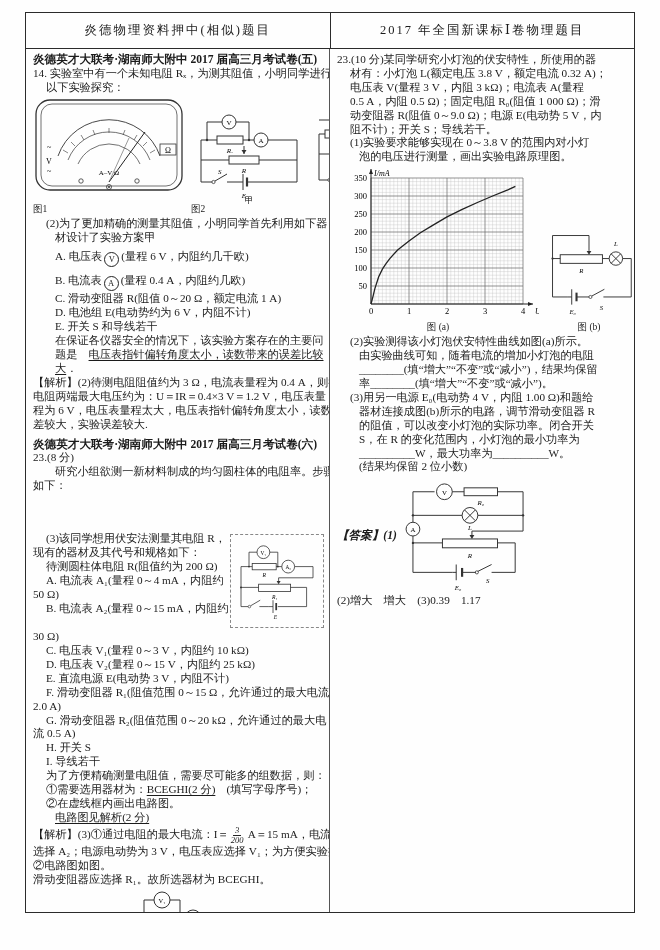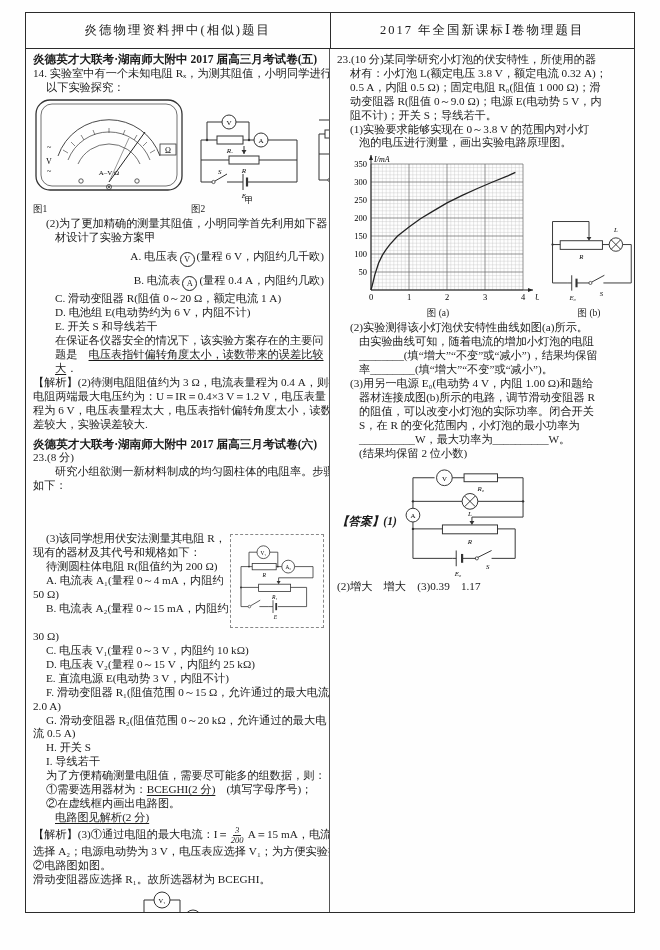--- a/index.html
+++ b/index.html
@@ -16,21 +16,21 @@
        line-height:13.9px;overflow:hidden;}
   .col.l{border-right:1.2px solid #555;}
   .t{white-space:nowrap;}
   .bold{font-weight:bold;font-size:11.6px;}
   .i1{padding-left:13px;}
   .i2{padding-left:22px;}
   .u{text-decoration:underline;text-underline-offset:2px;}
   .circ{display:inline-flex;align-items:center;justify-content:center;width:13px;height:13px;
         border:1px solid #222;border-radius:50%;font-size:8.5px;line-height:1;
         vertical-align:-2px;margin:0 2px;}
-  .optAB{line-height:24px;text-align:right;}
+  .optAB{line-height:24px;}
   .figrow1{display:flex;align-items:flex-end;gap:6px;margin:3px 0 2px 0;}
   .cap{text-align:left;font-size:9.5px;line-height:11px;}
   .sec3{overflow:hidden;margin-top:39px;}
   .dashedbox{float:right;width:92px;height:92px;border:1px dashed #888;
              display:flex;align-items:center;justify-content:center;margin:2px 0 2px 3px;}
   .frac{display:inline-flex;flex-direction:column;align-items:center;vertical-align:middle;
         font-size:8.5px;line-height:9px;margin:0 2px;font-style:italic;}
   .frac .num{border-bottom:1px solid #222;padding:0 2px;}
   .centerfig{text-align:center;margin-top:2px;}
   .figrow2{display:flex;align-items:flex-end;gap:2px;margin:2px 0 2px 0;}
@@ -251,20 +251,21 @@
         <text x="38" y="15" text-anchor="middle" font-size="6.5">V₁</text>
         <text x="52" y="71" text-anchor="middle" font-size="7" font-style="italic">R₁</text>
         <text x="53" y="95" text-anchor="middle" font-size="7" font-style="italic">E</text>
       </svg>
     </div>
    </div>
 
    <div class="col">
     <div class="t">23.(10 分)某同学研究小灯泡的伏安特性，所使用的器</div>
     <div class="t i1">材有：小灯泡 L(额定电压 3.8 V，额定电流 0.32 A)；</div>
+    <div class="t i1">电压表 V(量程 3 V，内阻 3 kΩ)；电流表 A(量程</div>
     <div class="t i1">0.5 A，内阻 0.5 Ω)；固定电阻 R₀(阻值 1 000 Ω)；滑</div>
     <div class="t i1">动变阻器 R(阻值 0～9.0 Ω)；电源 E(电动势 5 V，内</div>
     <div class="t i1">阻不计)；开关 S；导线若干。</div>
     <div class="t i1">(1)实验要求能够实现在 0～3.8 V 的范围内对小灯</div>
     <div class="t i2">泡的电压进行测量，画出实验电路原理图。</div>
 
     <div class="figrow2">
       <div class="chartblock">
         <svg id="iv-chart" width="202" height="156" viewBox="0 0 202 156">
                 <path d="M37.8,12V138M41.6,12V138M45.4,12V138M49.2,12V138M53.0,12V138M56.8,12V138M60.6,12V138M64.4,12V138M68.2,12V138M75.8,12V138M79.6,12V138M83.4,12V138M87.2,12V138M91.0,12V138M94.8,12V138M98.6,12V138M102.4,12V138M106.2,12V138M113.8,12V138M117.6,12V138M121.4,12V138M125.2,12V138M129.0,12V138M132.8,12V138M136.6,12V138M140.4,12V138M144.2,12V138M151.8,12V138M155.6,12V138M159.4,12V138M163.2,12V138M167.0,12V138M170.8,12V138M174.6,12V138M178.4,12V138M182.2,12V138M34,134.4H186M34,130.8H186M34,127.2H186M34,123.6H186M34,116.4H186M34,112.8H186M34,109.2H186M34,105.6H186M34,98.4H186M34,94.8H186M34,91.2H186M34,87.6H186M34,80.4H186M34,76.8H186M34,73.2H186M34,69.6H186M34,62.4H186M34,58.8H186M34,55.2H186M34,51.6H186M34,44.4H186M34,40.8H186M34,37.2H186M34,33.6H186M34,26.4H186M34,22.8H186M34,19.2H186M34,15.6H186" stroke="#bbbbbb" stroke-width="0.35" fill="none"></path>

